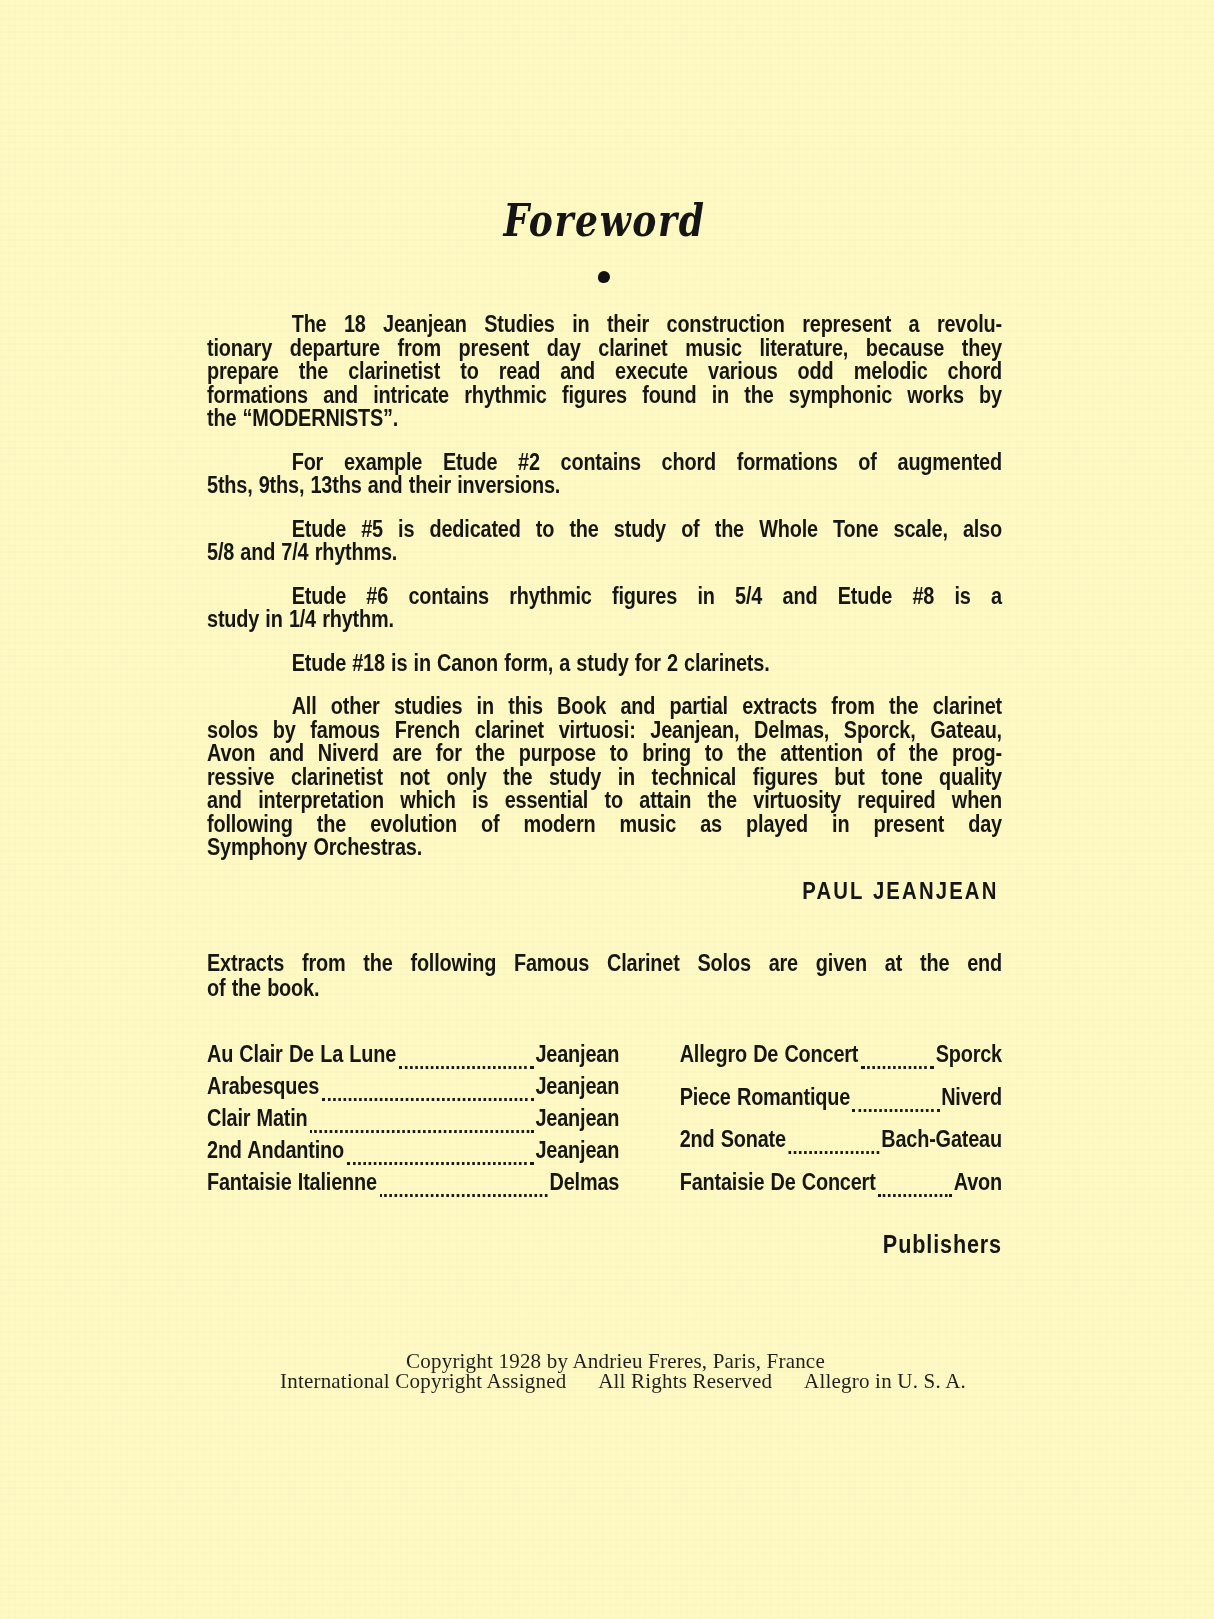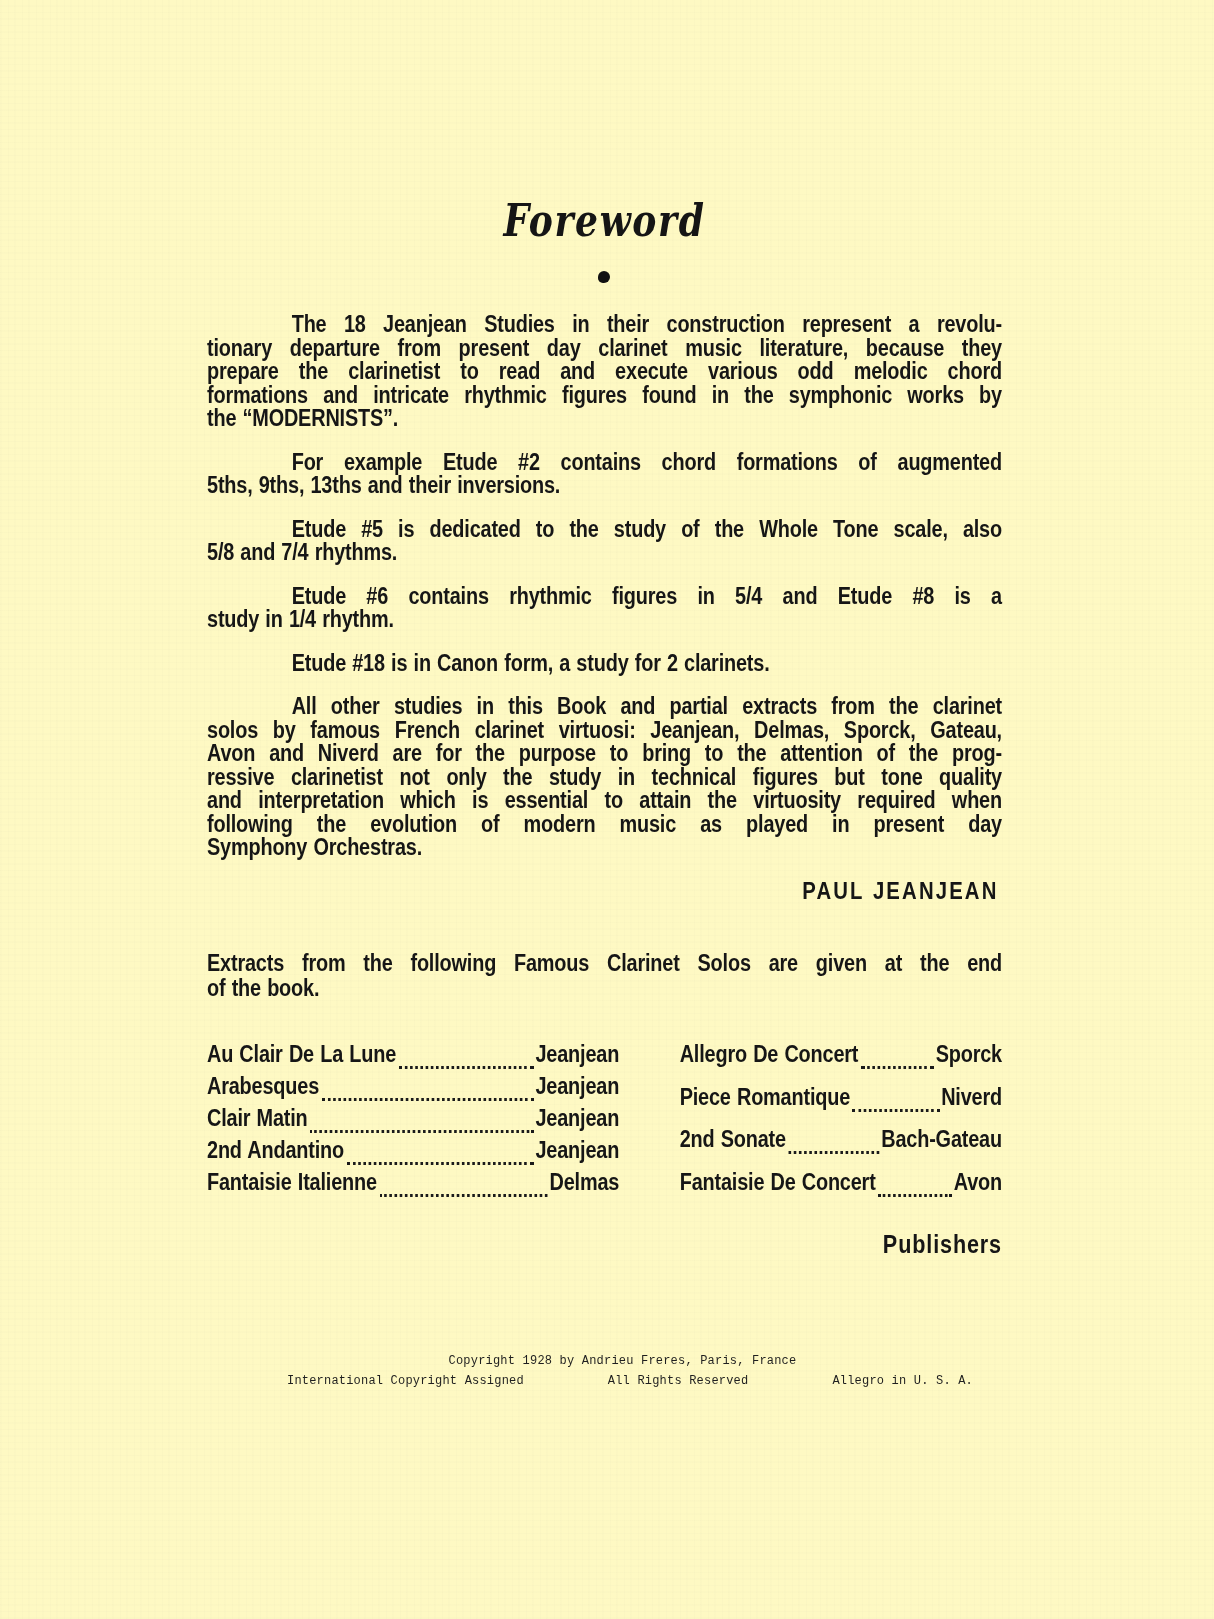--- a/index.html
+++ b/index.html
@@ -59,23 +59,23 @@
     flex:1 1 auto; min-width:16px;
     border-bottom:3px dotted #1a1a1a;
     margin:0 2px 4px 3px; height:1em; align-self:flex-end;
   }
   .publishers {
     margin-top:32px; text-align:right;
     font-size:25px; letter-spacing:1px;
   }
 
   .copyright {
-    position:absolute; left:225px; top:1352px; width:795px;
-    font-family:Liberation Mono, monospace; font-weight:normal;
-    font-size:12px; line-height:19.5px; color:#1f1f1f;
+    position:absolute; left:218px; top:1352px; width:795px;
+    font-family:Liberation Serif, serif; font-weight:normal;
+    font-size:21px; line-height:19.5px; color:#1f1f1f;
     letter-spacing:0.2px;
   }
   .copyright .c1, .copyright .c2 { text-align:center; }
   .copyright .c3 { display:flex; justify-content:space-between; padding:0 47px 0 62px; }
 </style>
 </head>
 <body>
 
 <div class="page">
 

